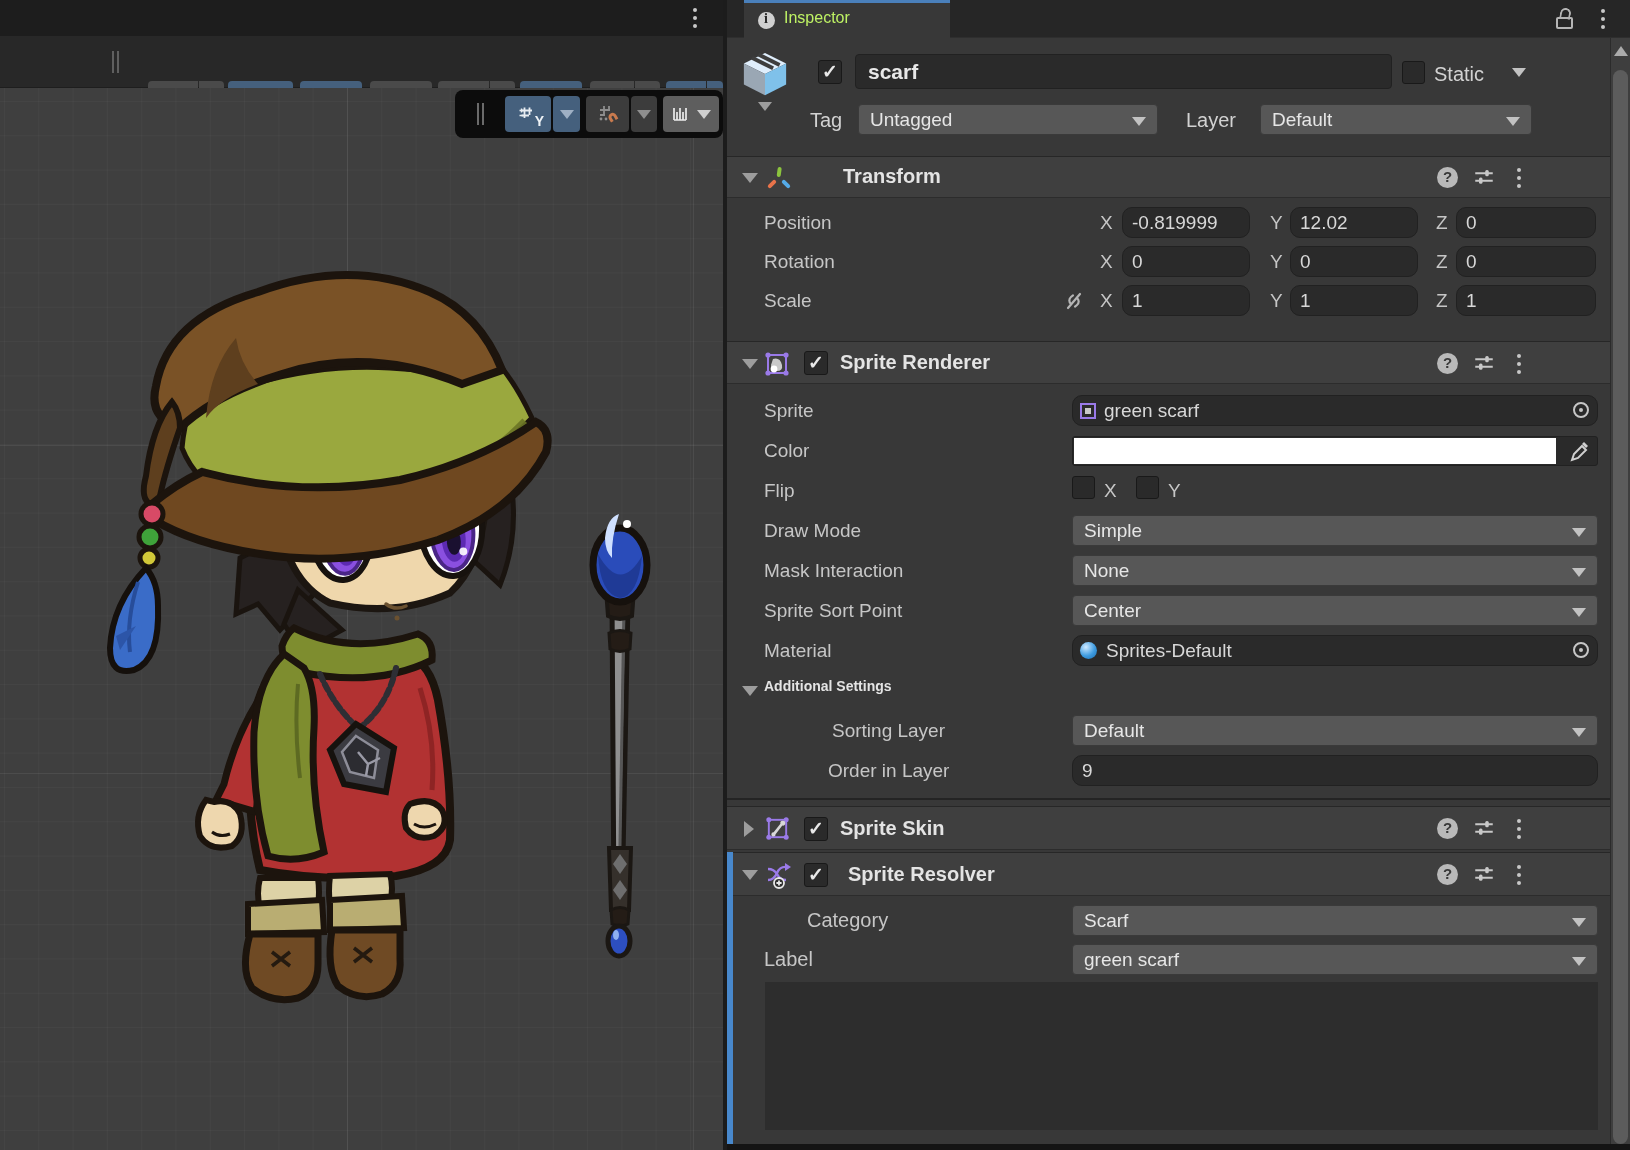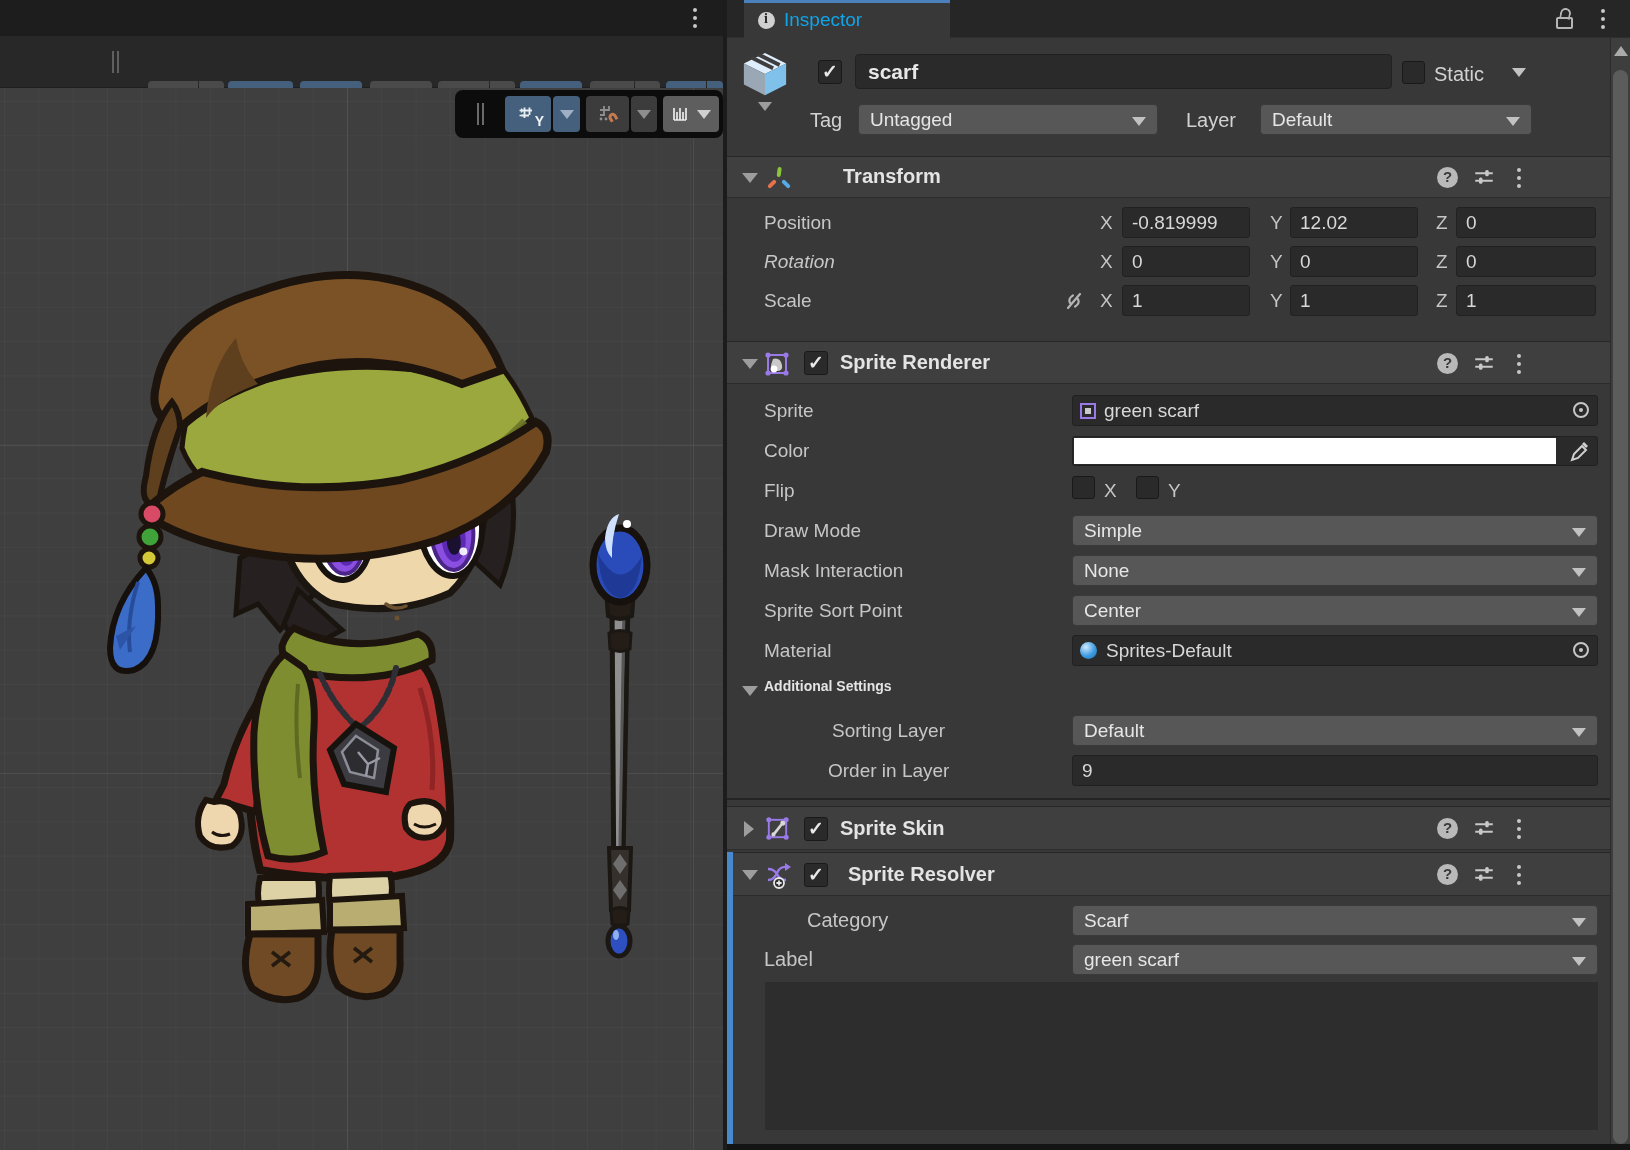--- a/index.html
+++ b/index.html
@@ -2,21 +2,21 @@
 <html><head>
 <meta charset="utf-8">
 <style>
   * { margin:0; padding:0; box-sizing:border-box; }
   html,body { width:1630px; height:1150px; overflow:hidden; background:#383838;
     font-family:"Liberation Sans", sans-serif; }
   .abs { position:absolute; }
   .lbl { color:#c6c6c6; font-size:19px; line-height:31px; white-space:nowrap; }
   .bold { font-weight:bold; color:#e4e4e4; }
   
-  .field { background:#2a2a2a; border:1px solid #212121; border-radius:3px;
+  .field { background:#2a2a2a; border:1px solid #212121; border-radius:10px;
     color:#d8d8d8; font-size:19px; line-height:29px; padding:0 9px; overflow:hidden; white-space:nowrap;}
   .dd { background:#575757; border:1px solid #3a3a3a; border-radius:4px;
     color:#e6e6e6; font-size:19px; line-height:29px; padding:0 11px; overflow:hidden; white-space:nowrap;}
   .dd .tri-dd { position:absolute; right:11px; top:12px; }
   .tri-dd { width:0; height:0; border-left:7px solid transparent; border-right:7px solid transparent; border-top:9px solid #c2c2c2; }
   .tri-down { width:0; height:0; border-left:8px solid transparent; border-right:8px solid transparent; border-top:10px solid #9d9d9d; }
   .tri-right { width:0; height:0; border-top:8px solid transparent; border-bottom:8px solid transparent; border-left:10px solid #9d9d9d; }
   .cb { width:24px; height:24px; background:#2a2a2a; border:1px solid #191919; border-radius:3px; position:absolute; }
   .cb.checked::after { content:"\2713"; position:absolute; left:3px; top:-1px; color:#e8e8e8; font-size:19px; font-weight:bold; }
   
@@ -266,21 +266,21 @@
   </div>
 </div>
 
 <div class="abs" style="left:723px;top:0;width:4px;height:1150px;background:#1c1c1c;"></div>
 
 <div class="abs" style="left:727px;top:0;width:903px;height:1150px;background:#383838;"></div>
 
 <div class="abs" style="left:727px;top:0;width:903px;height:38px;background:#262626;border-bottom:1px solid #2e2e2e;">
   <div class="abs" style="left:17px;top:0;width:206px;height:38px;background:#383838;border-top:3px solid #4a80bb;">
     <span class="tab-info" style="left:14px;top:9px;"></span>
-    <span style="position:absolute;left:40px;top:6px;font-size:19px;color:#0ea5e9;">Inspector</span>
+    <span style="position:absolute;left:40px;top:6px;font-size:16px;color:#bef264;">Inspector</span>
   </div>
   <div class="abs" style="left:826px;top:8px;width:24px;height:22px;">
     <span class="abs" style="left:3px;top:9px;width:17px;height:12px;border:2.4px solid #b5b5b5;border-radius:2px;"></span>
     <span class="abs" style="left:7px;top:0px;width:11px;height:11px;border:2.4px solid #b5b5b5;border-bottom:none;border-radius:7px 7px 0 0;transform:rotate(12deg);"></span>
   </div>
   <span class="icon-kebab" style="left:873px;top:8px;"></span>
 </div>
 
 <div class="abs" style="left:1610px;top:38px;width:20px;height:1112px;background:#3e3e3e;border-left:1px solid #2b2b2b;">
   <span class="abs" style="left:3px;top:8px;width:0;height:0;border-left:7px solid transparent;border-right:7px solid transparent;border-bottom:10px solid #ababab;"></span>
@@ -331,21 +331,21 @@
 </div>
 
 <span class="abs lbl" style="left:764px;top:207px;">Position</span>
 <span class="abs lbl" style="left:1100px;top:207px;">X</span>
 <div class="abs field" style="left:1122px;top:207px;width:128px;height:31px;"><span>-0.819999</span></div>
 <span class="abs lbl" style="left:1270px;top:207px;">Y</span>
 <div class="abs field" style="left:1290px;top:207px;width:128px;height:31px;"><span>12.02</span></div>
 <span class="abs lbl" style="left:1436px;top:207px;">Z</span>
 <div class="abs field" style="left:1456px;top:207px;width:140px;height:31px;"><span>0</span></div>
 
-<span class="abs lbl" style="left:764px;top:246px;font-style:italic;">Rotation</span>
+<span class="abs lbl" style="left:764px;top:246px;">Rotation</span>
 <span class="abs lbl" style="left:1100px;top:246px;">X</span>
 <div class="abs field" style="left:1122px;top:246px;width:128px;height:31px;"><span>0</span></div>
 <span class="abs lbl" style="left:1270px;top:246px;">Y</span>
 <div class="abs field" style="left:1290px;top:246px;width:128px;height:31px;"><span>0</span></div>
 <span class="abs lbl" style="left:1436px;top:246px;">Z</span>
 <div class="abs field" style="left:1456px;top:246px;width:140px;height:31px;"><span>0</span></div>
 
 <span class="abs lbl" style="left:764px;top:285px;">Scale</span>
 <svg class="abs" style="left:1062px;top:289px;" width="24" height="24" viewBox="0 0 24 24">
   <path d="M9 15 a4.5 4.5 0 0 1 0-7 l2-1.6 M15 9 a4.5 4.5 0 0 1 0 7 l-2 1.6" fill="none" stroke="#b5b5b5" stroke-width="2.2" stroke-linecap="round"></path>

